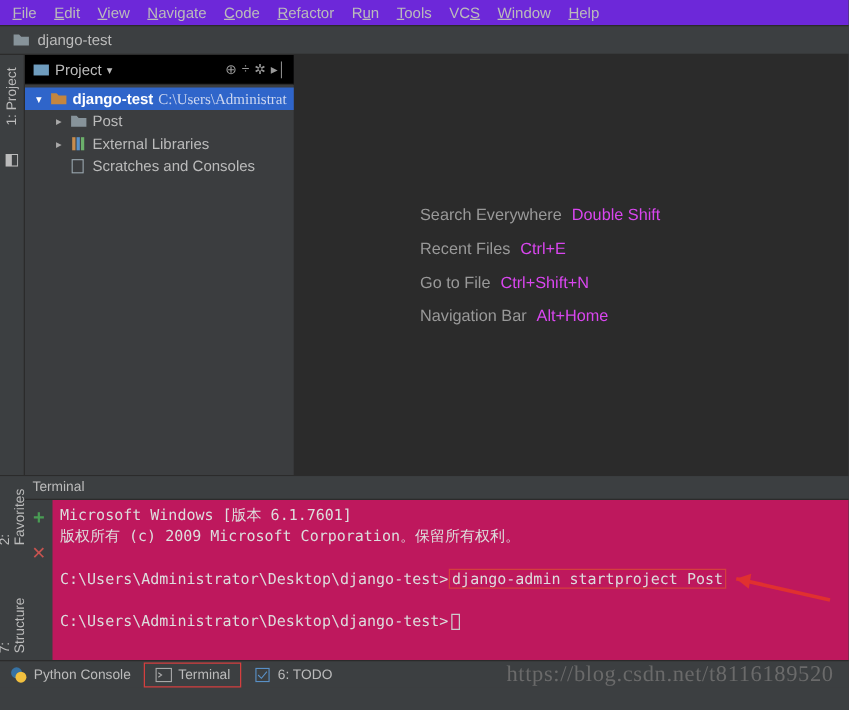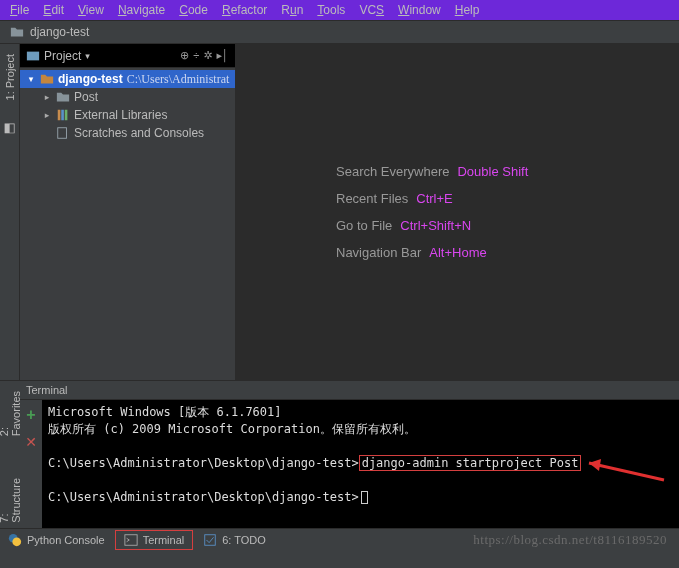--- a/index.html
+++ b/index.html
@@ -122,21 +122,21 @@
   width: 22px;
   display: flex;
   flex-direction: column;
   align-items: center;
   padding-top: 6px;
   gap: 10px;
 }
 .terminal-content-wrap { display: flex; flex: 1; }
 .terminal-content {
   flex: 1;
-  background: #000000;
+  background: #be185d;
   padding: 4px 6px;
   font-family: Consolas, monospace;
   font-size: 12px;
   color: #dddddd;
   line-height: 17px;
   white-space: pre;
 }
 .cmd-box { border: 1px solid #d43f3f; padding: 0 2px; }
 .cursor { display: inline-block; width: 7px; height: 13px; border: 1px solid #ccc; vertical-align: middle; margin-left: 2px; }
 .arrow-annot {
@@ -155,21 +155,21 @@
   align-items: center;
   gap: 2px;
   position: relative;
 }
 .bottom-item { display: flex; align-items: center; gap: 5px; padding: 2px 8px; font-size: 11px; }
 .bottom-item.boxed { border: 1px solid #d43f3f; }
 .watermark {
   position: absolute;
   right: 12px;
   color: #6a6a6a;
-  font-size: 13px;
+  font-size: 18px;
   font-family: serif;
   letter-spacing: 0.5px;
 }
 svg.ico { width: 14px; height: 14px; }
 </style>
 </head>
 <body>
 
 <div class="menubar">
   <span><u>F</u>ile</span>

